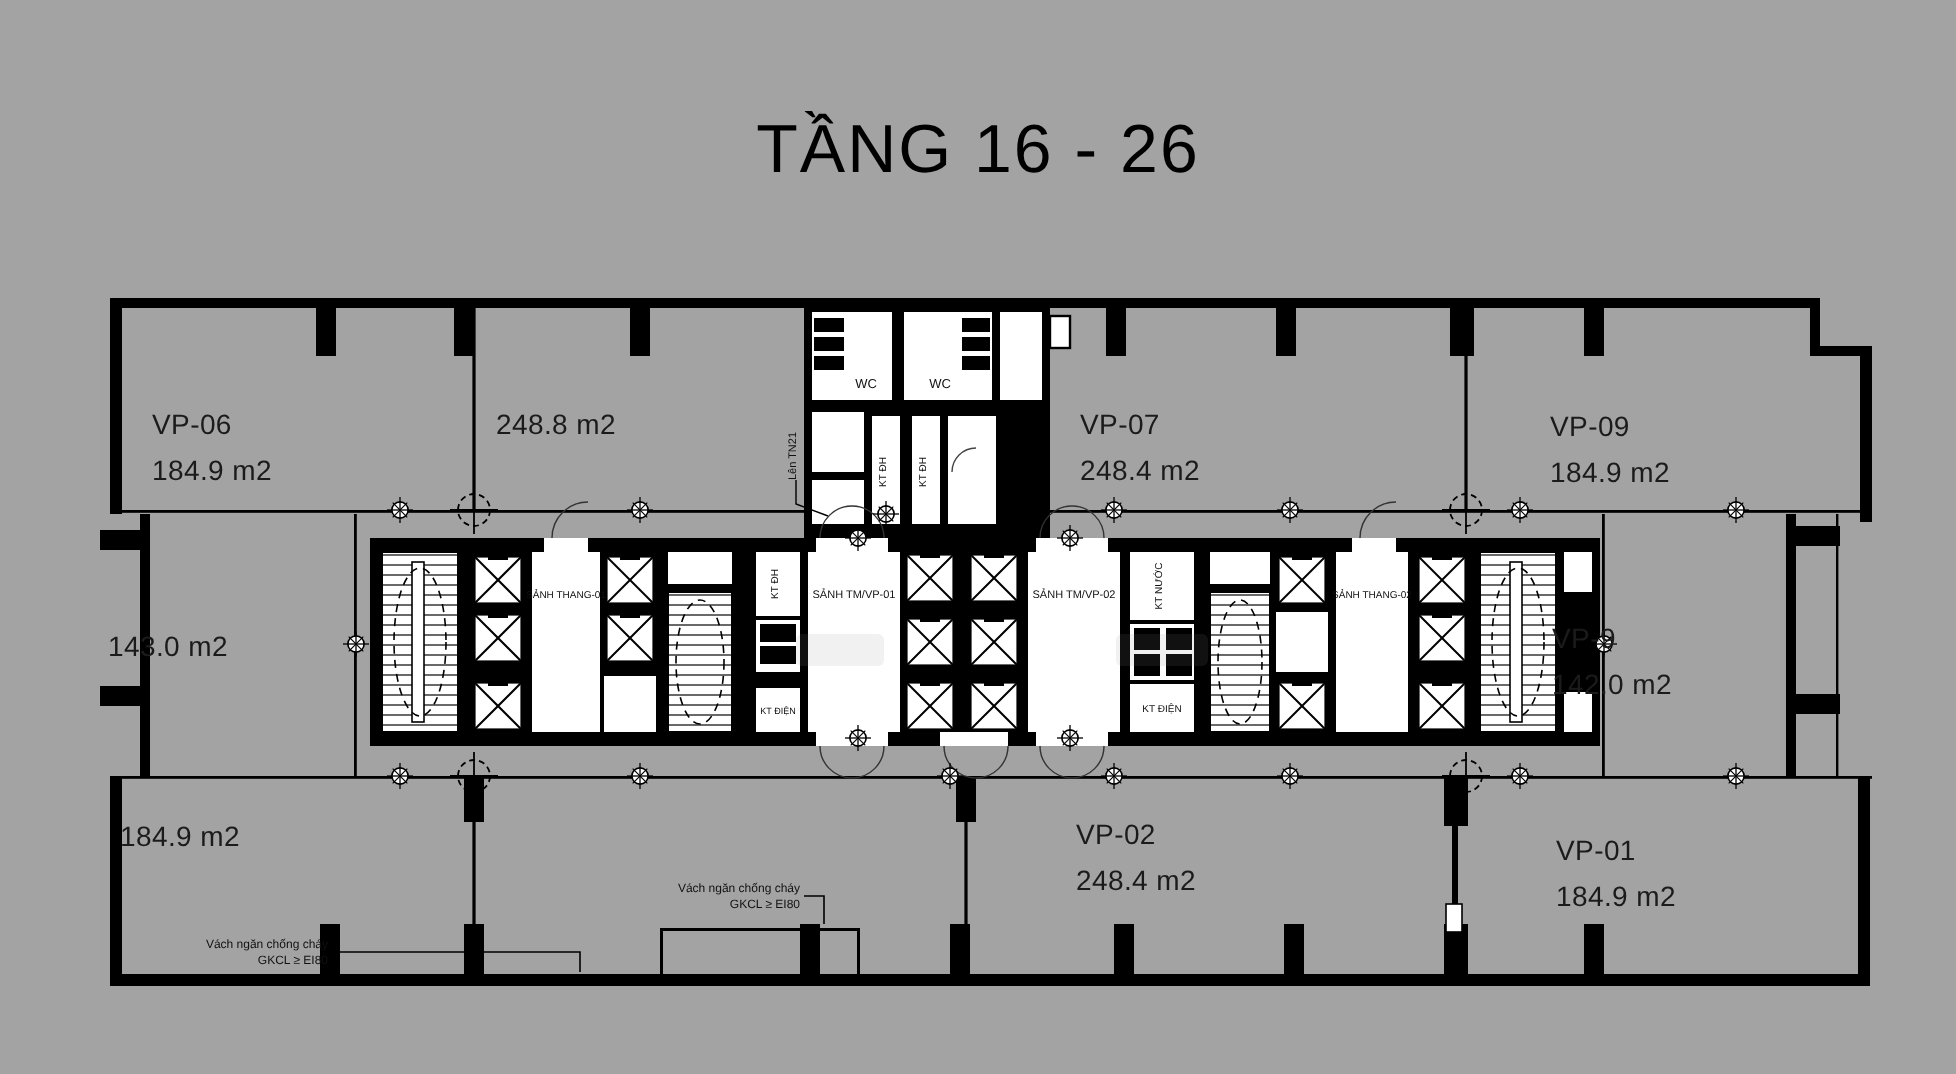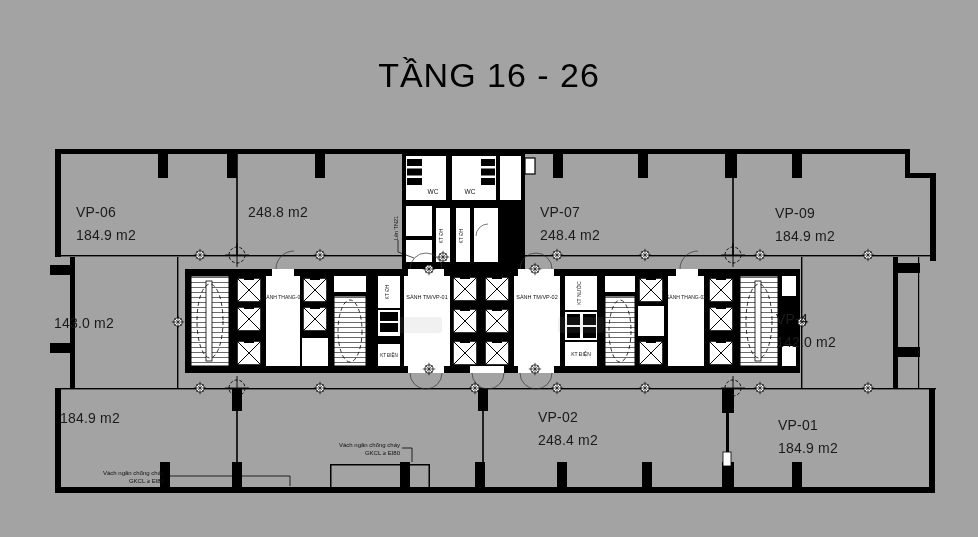--- a/index.html
+++ b/index.html
@@ -277,21 +277,21 @@
   <span>248.4 m2</span>
 </div>
 <div class="room-label" style="left:775px;top:202px">
   <span>VP-09</span>
   <span>184.9 m2</span>
 </div>
 <div class="room-label" style="left:54px;top:312px">
   <span>143.0 m2</span>
 </div>
 <div class="room-label" style="left:776px;top:308px">
-  <span>VP-4</span>
+  <span>VP-9</span>
   <span>142.0 m2</span>
 </div>
 <div class="room-label" style="left:60px;top:407px">
   <span>184.9 m2</span>
 </div>
 <div class="room-label" style="left:538px;top:406px">
   <span>VP-02</span>
   <span>248.4 m2</span>
 </div>
 <div class="room-label" style="left:778px;top:414px">

